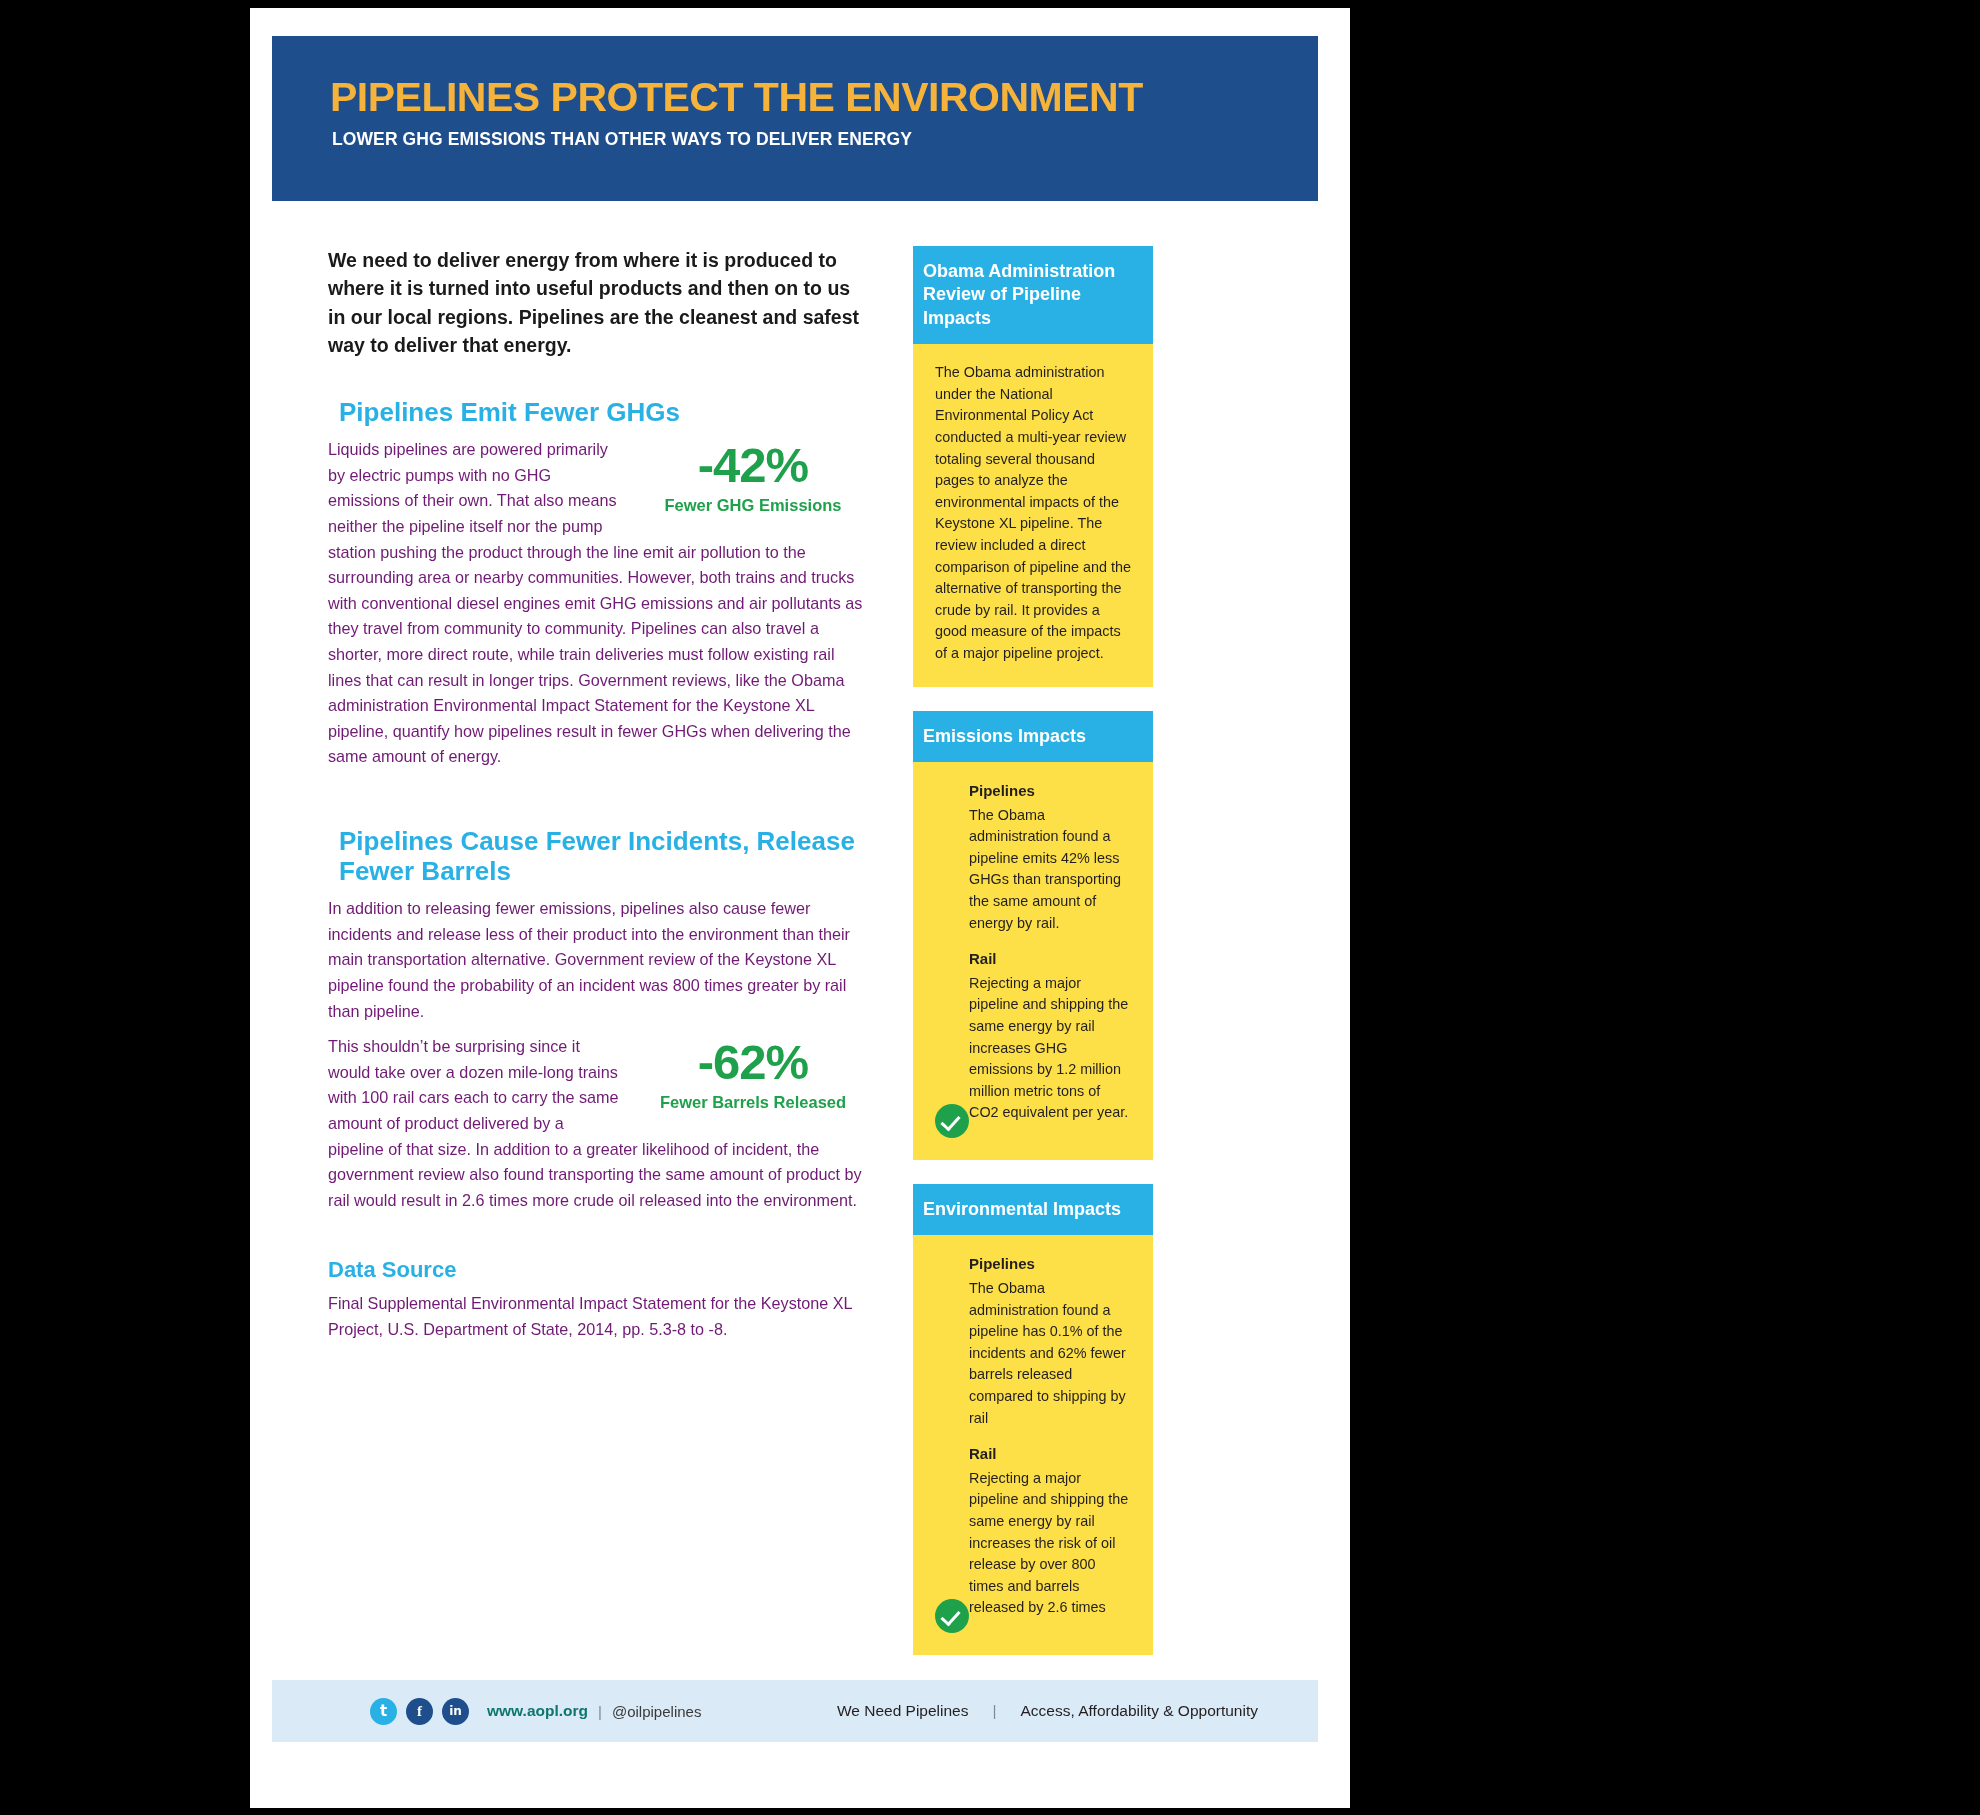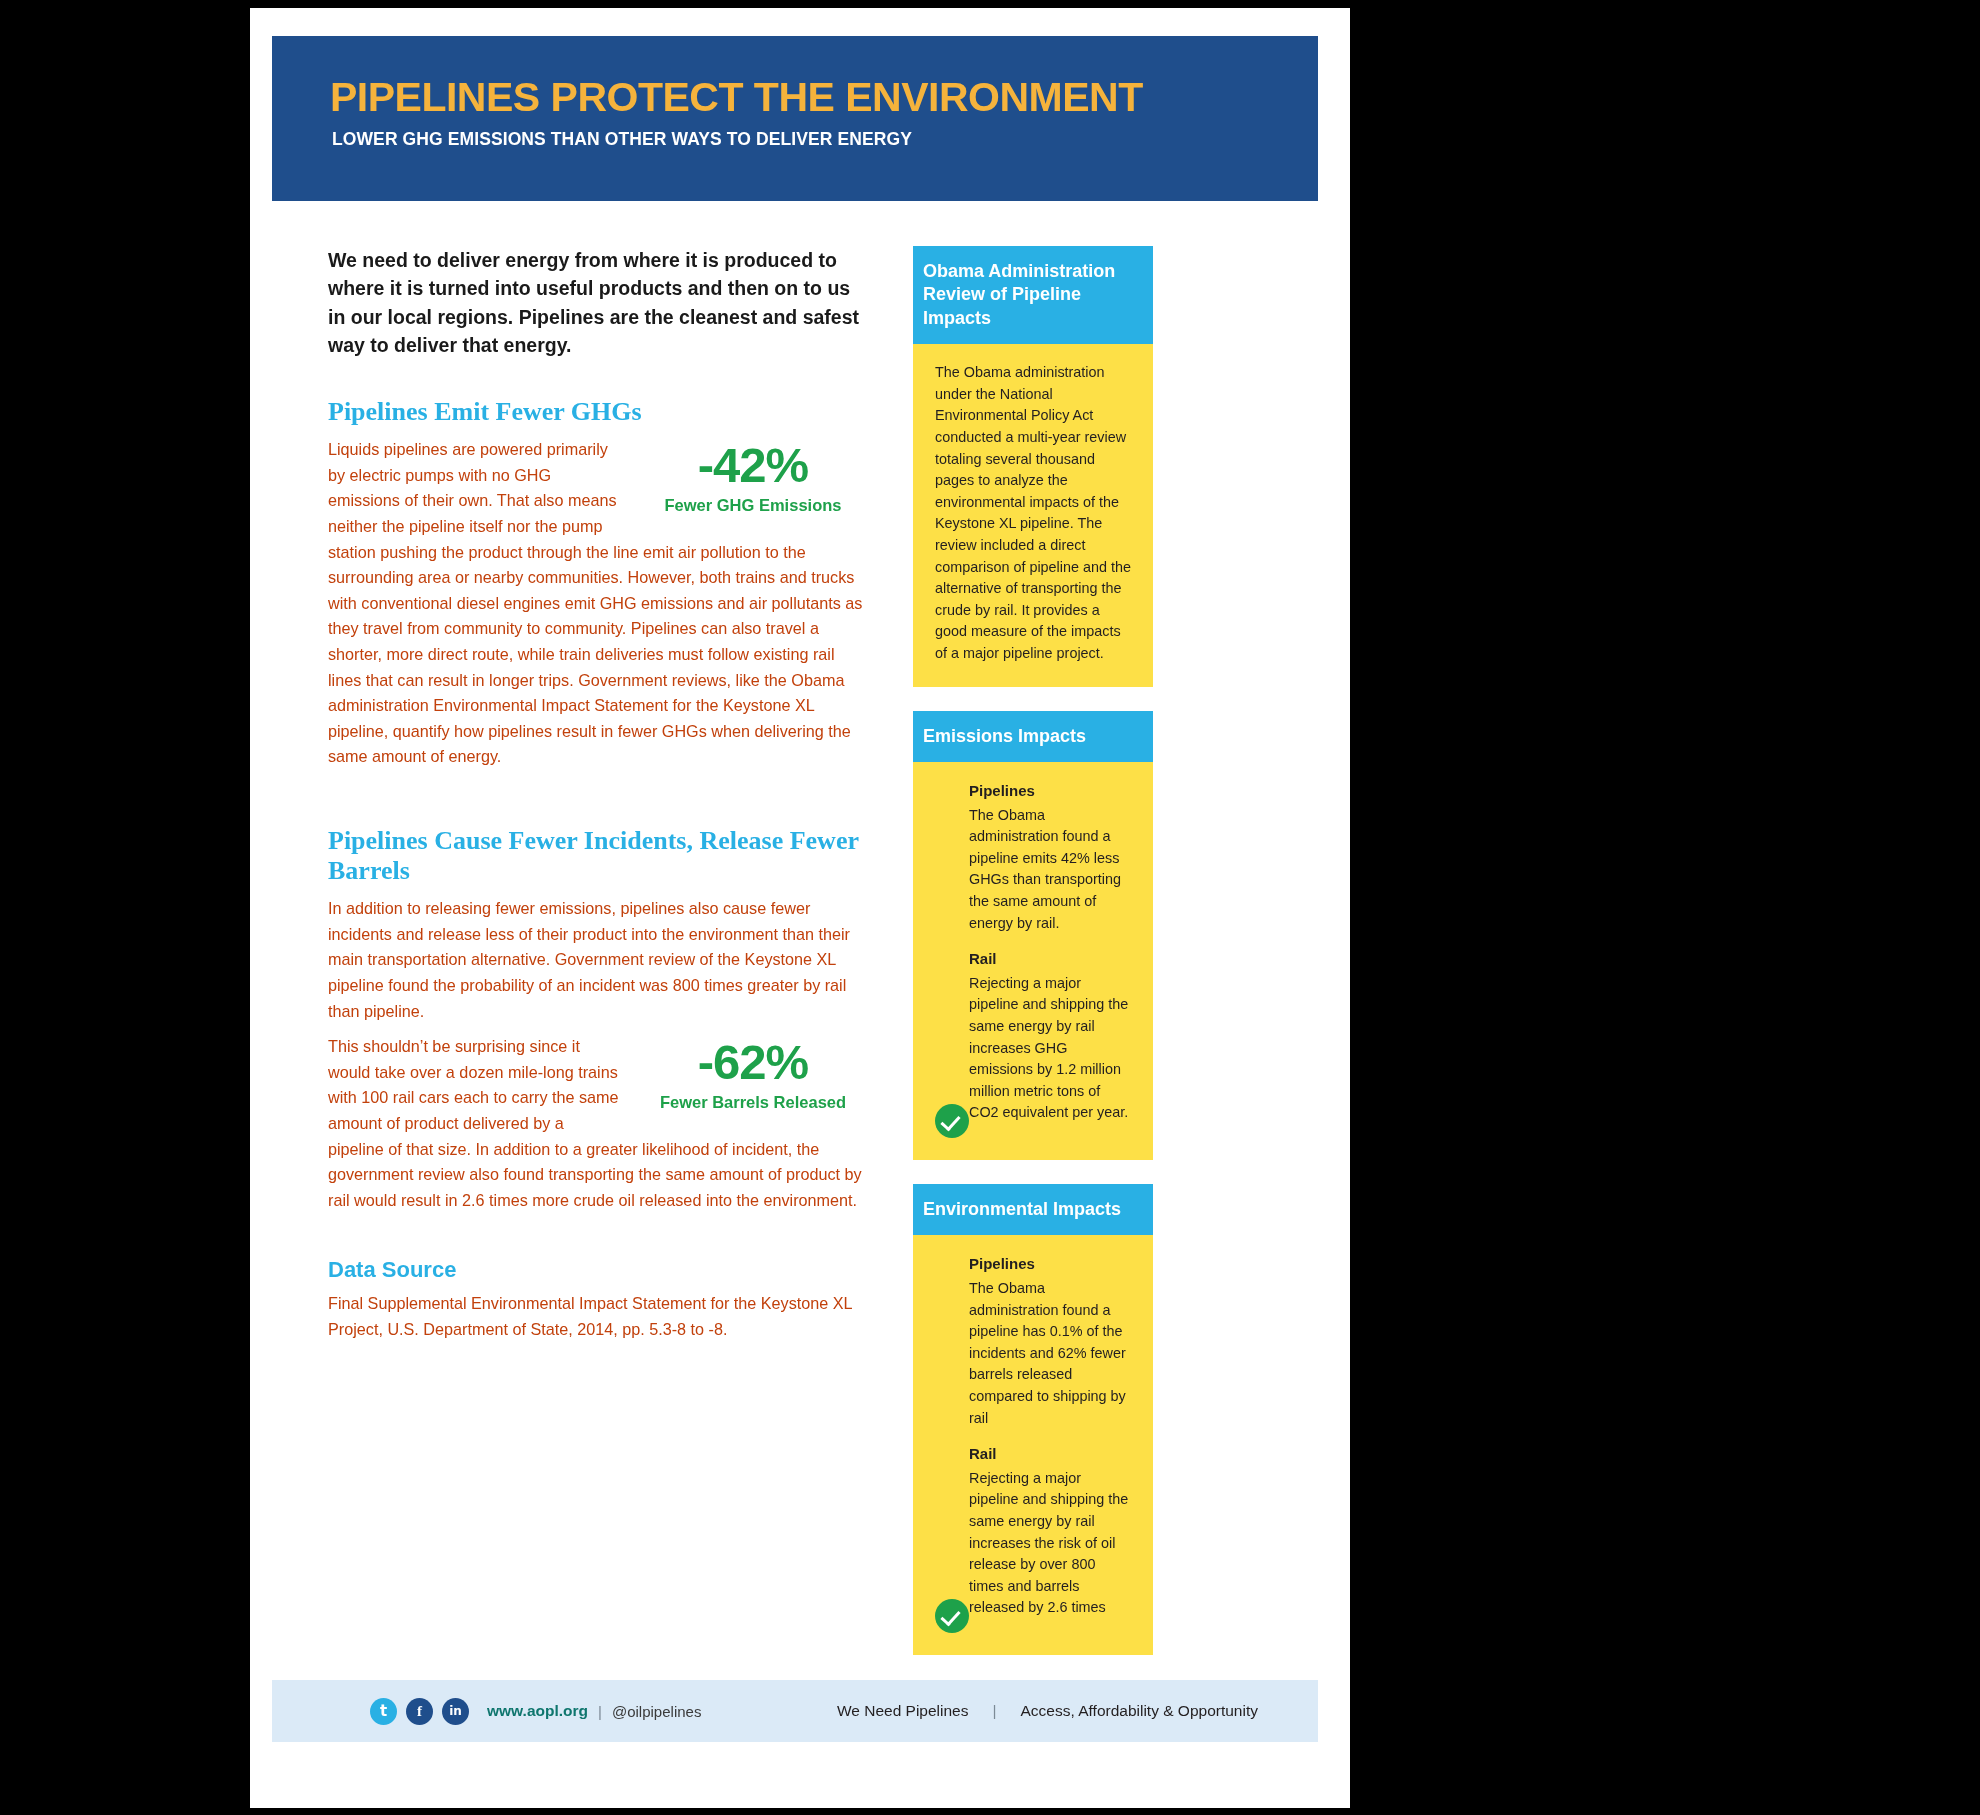--- a/index.html
+++ b/index.html
@@ -75,28 +75,27 @@
     font-size: 19.5px;
     font-weight: bold;
     line-height: 1.45;
     color: #1a1a1a;
     margin: 0 0 38px 0;
   }
   h3.section {
     color: #29b0e4;
     font-size: 26px;
     font-weight: bold;
-    margin: 0 0 10px 0;
+    margin: 0 0 10px 11px;
     line-height: 1.16;
-    font-family: Liberation Serif, serif;
   }
   p.body {
     font-size: 16.2px;
     line-height: 1.58;
-    color: #c2410c;
+    color: #701a75;
     margin: 0 0 10px 0;
   }
   .stat-wrap {
     position: relative;
   }
   .stat-float {
     float: right;
     width: 230px;
     text-align: center;
     margin: 4px 0 2px 16px;

